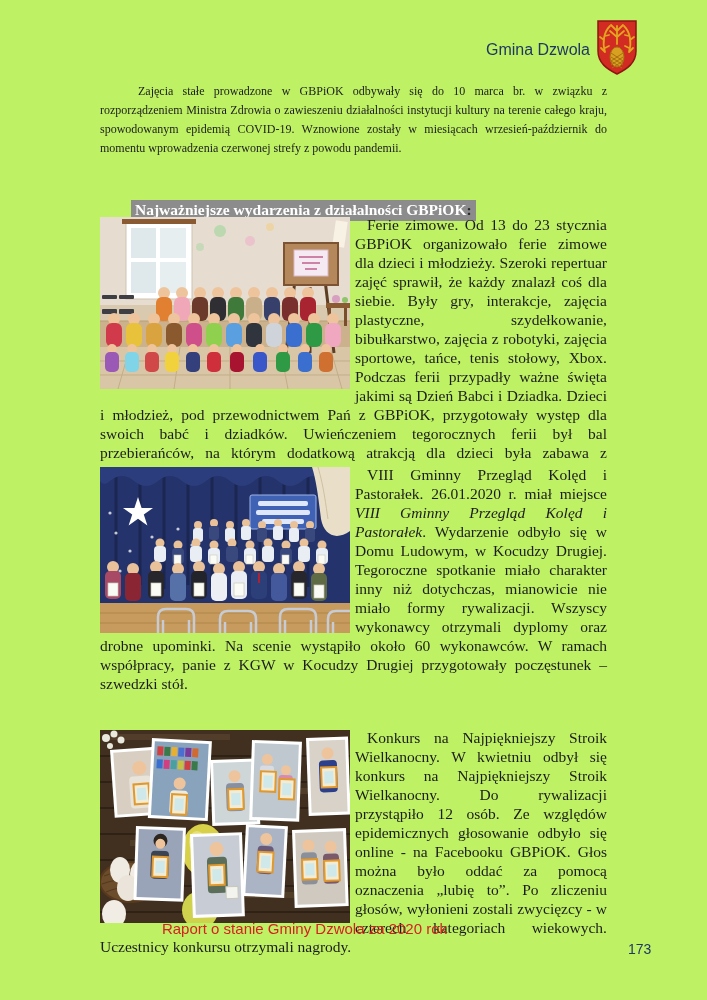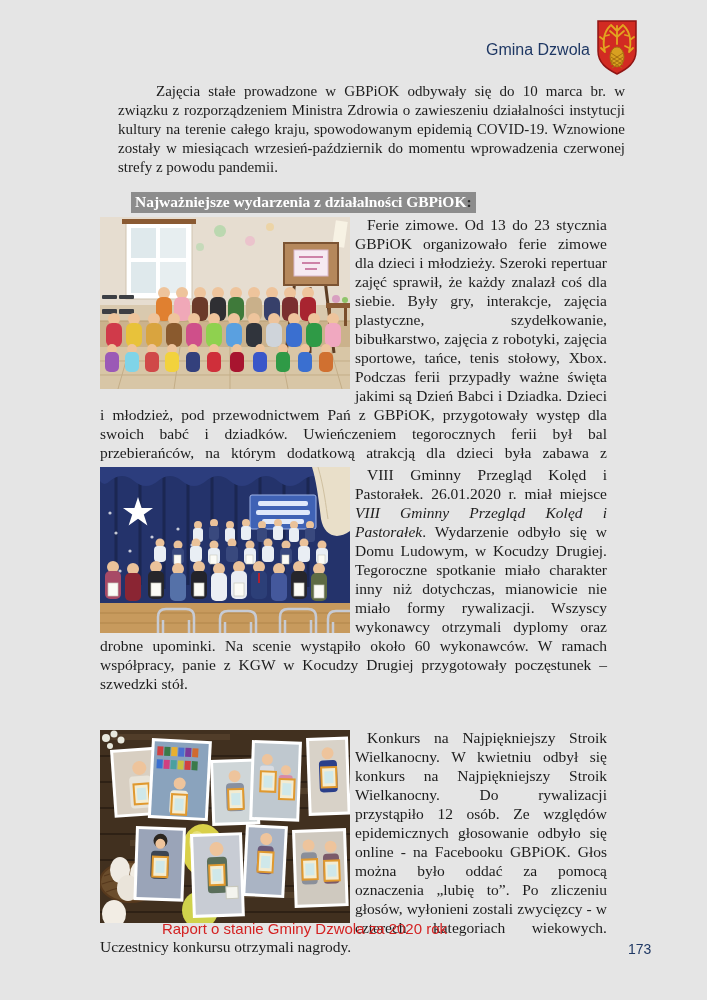--- a/index.html
+++ b/index.html
@@ -1,29 +1,29 @@
 <!DOCTYPE html>
 <html><head>
 <meta charset="utf-8">
 <style>
   html,body{margin:0;padding:0;background:#fff;}
-  .page{position:relative;width:707px;height:1000px;background:#e5e5e5;overflow:hidden;
+  .page{position:relative;width:707px;height:1000px;background:#bef264;overflow:hidden;
         font-family:"Liberation Serif",serif;color:#1c1c1c;}
 
   
   .org-name{position:absolute;top:41px;right:117px;font-family:"Liberation Sans",sans-serif;
             font-size:16px;color:#1f3864;}
   .crest{position:absolute;top:20px;left:596px;width:42px;height:56px;}
 
   
-  .intro{position:absolute;top:82px;left:118px;width:507px;margin:0;
-         font-size:15px;line-height:19px;text-align:justify;text-indent:38px;}
-
-  
-  .hl-heading{position:absolute;top:192px;left:131px;background:#8c8c8c;
+  .intro{position:absolute;top:82px;left:100px;width:507px;margin:0;
+         font-size:12px;line-height:19px;text-align:justify;text-indent:38px;}
+
+  
+  .hl-heading{position:absolute;top:200px;left:131px;background:#8c8c8c;
               padding:1px 4px 2px 4px;font-size:15.5px;font-weight:bold;}
   .hl-heading .hl-text{color:#ffffff;}
   .hl-heading .hl-colon{color:#2a2a2a;}
 
   
   .event{position:absolute;left:100px;width:507px;}
   .event-1{top:215px;} .event-2{top:465px;} .event-3{top:728px;}
   .photo{float:left;margin:2px 5px 2px 0;padding:0;display:block;}
   .photo svg{display:block;}
   .event p{margin:0;font-size:15.5px;line-height:19px;text-align:justify;}

